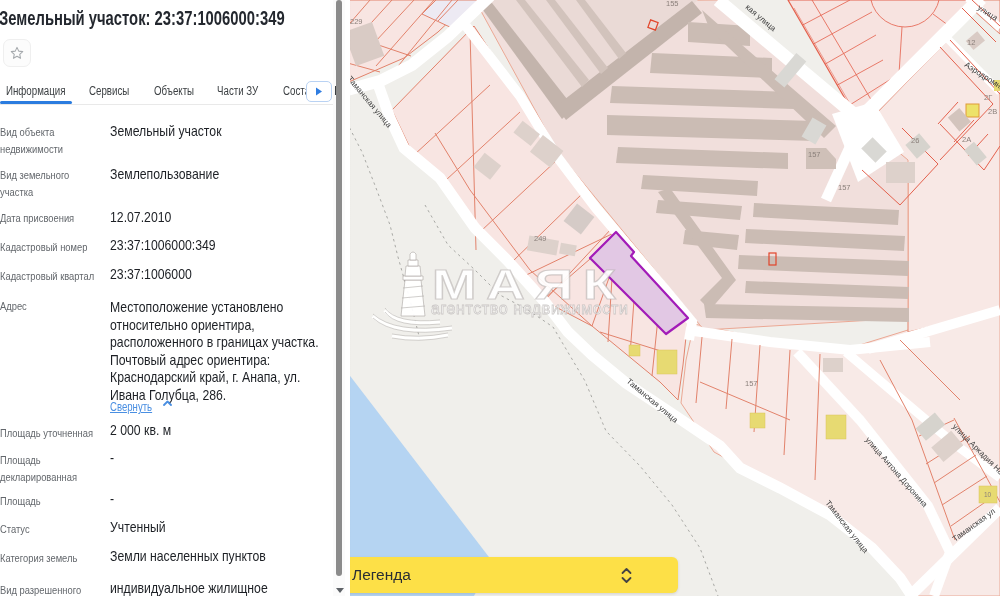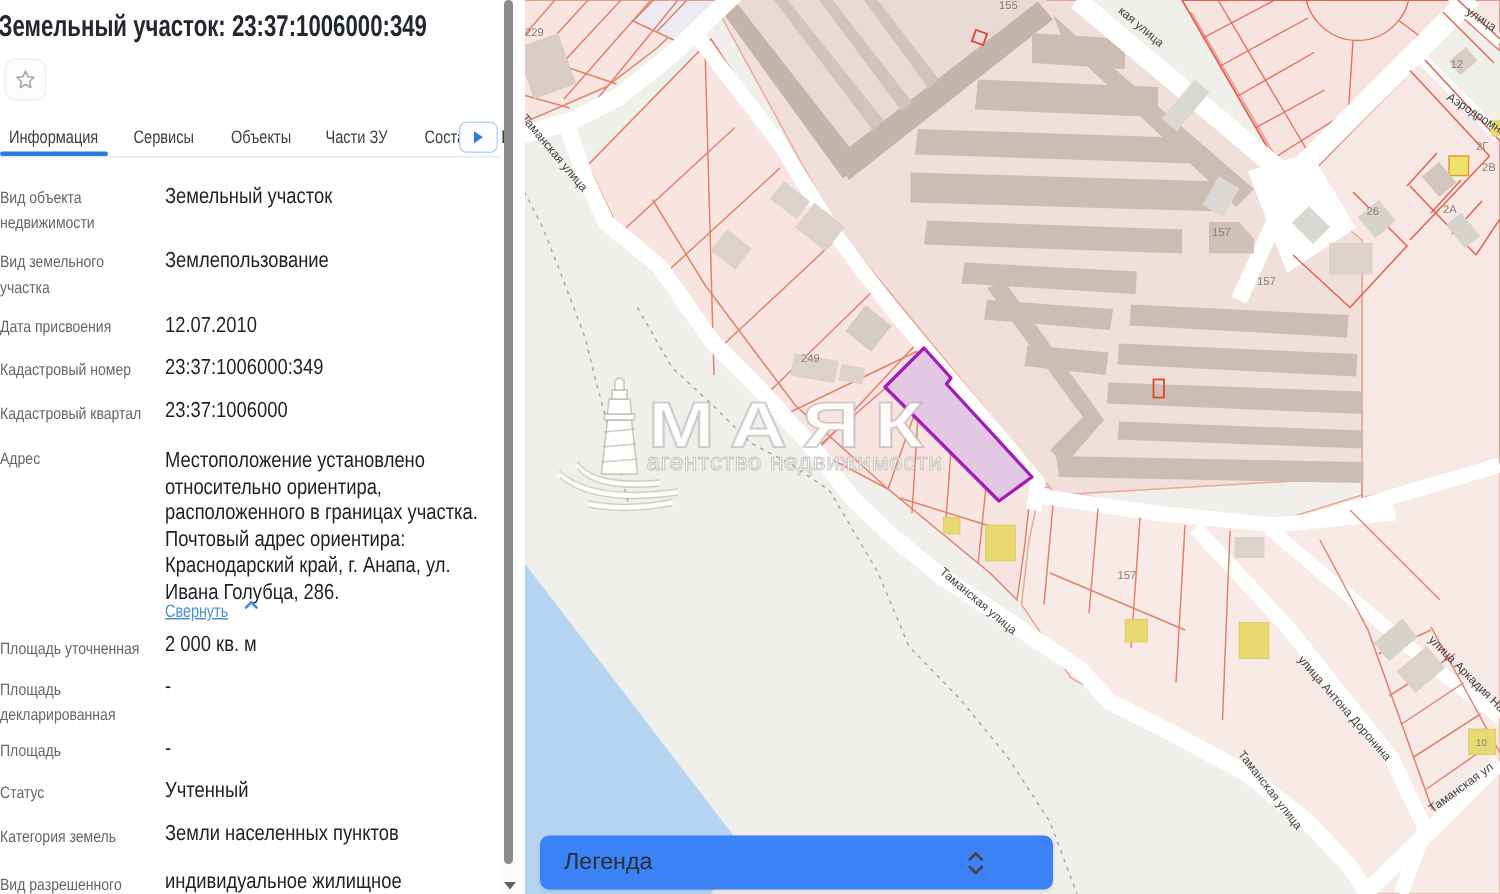--- a/index.html
+++ b/index.html
@@ -13,21 +13,21 @@
 .tab{position:absolute;top:4px;font-size:12px;color:#3c4043;white-space:nowrap;transform:scaleX(0.81);transform-origin:0 0;}
 #underline{left:0;top:101px;width:72px;height:3px;background:#2b7cdf;border-radius:2px;}
 #arrowbtn{left:306px;top:81px;width:24px;height:19px;border:1px solid #b9d2f3;border-radius:5px;background:#fff;z-index:3;}
 .lbl{position:absolute;font-size:11px;line-height:16.5px;color:#63676c;width:140px;transform:scaleX(0.85);transform-origin:0 0;}
 .val{position:absolute;left:110px;font-size:14.5px;line-height:17.6px;color:#1d2025;width:270px;transform:scaleX(0.845);transform-origin:0 0;}
 #collapse{left:110px;top:400px;font-size:12px;color:#4a8fe2;text-decoration:underline;transform:scaleX(0.8);transform-origin:0 0;}
 #scrolltrack{left:333px;top:0;width:12px;height:596px;background:#fbfbfb;z-index:6;}
 #scrollthumb{left:336px;top:0;width:6px;height:576px;background:#8b8b8b;border-radius:3px;z-index:7;}
 #scrollarrow{left:336px;top:588px;width:0;height:0;border-left:4px solid transparent;border-right:4px solid transparent;border-top:5px solid #5f6368;z-index:7;}
 #map{position:absolute;left:344px;top:0;width:656px;height:596px;}
-#legend{position:absolute;left:360px;top:557px;width:342px;height:36px;background:#3b82f6;border-radius:6px;box-shadow:0 1px 3px rgba(0,0,0,0.12);z-index:4;}
+#legend{position:absolute;left:336px;top:557px;width:342px;height:36px;background:#fde047;border-radius:6px;box-shadow:0 1px 3px rgba(0,0,0,0.12);z-index:4;}
 #legend span{position:absolute;left:16px;top:9px;font-size:15.5px;color:#2b2f33;}
 .wm{position:absolute;color:rgba(160,152,149,0.40);font-weight:700;z-index:3;}
 </style>
 </head>
 <body>
 <div id="page">
   <div id="map">
   <svg width="656" height="596" viewBox="344 0 656 596">
     <defs>
       <clipPath id="radclip">

